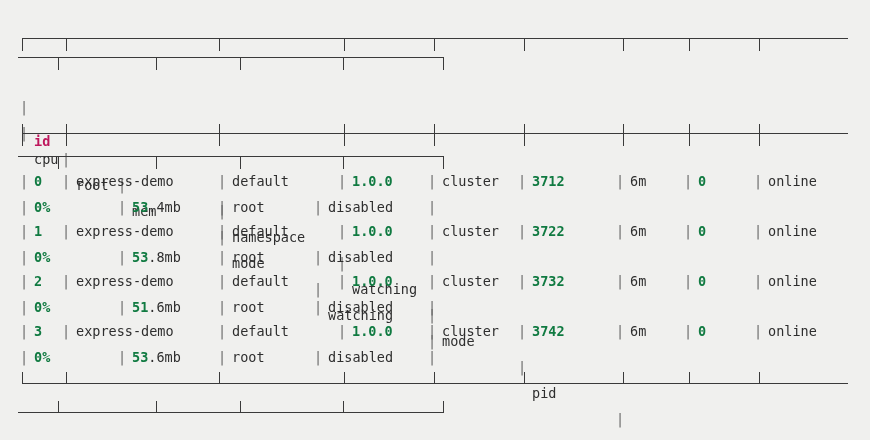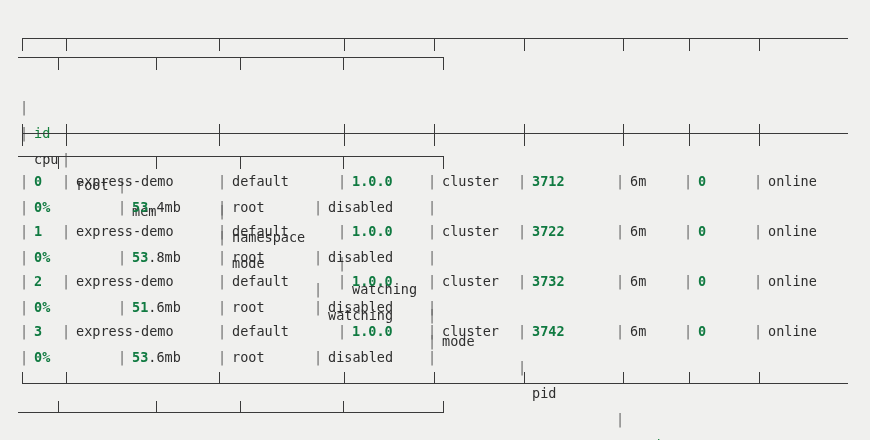--- a/index.html
+++ b/index.html
@@ -45,21 +45,21 @@
     position:absolute;
     white-space:pre;
     line-height:26px;
   }
   .bar{
     position:absolute;
     color:#6a6a6a;
     line-height:26px;
   }
 
-  .k-red   { color:#15803d; font-weight:normal; }
+  .k-red   { color:#be185d; font-weight:bold;margin-top:8px; }
   .k-green { color:#107a41; font-weight:bold; }
   .k-dark  { color:#2e2e2e; }
 </style>
 </head>
 <body>
 
 <div class="term">
 
   <div class="rule ticks-down" style="left:22px; width:826px; top:38px;">
     <span class="tick" style="left:0px;"></span>

